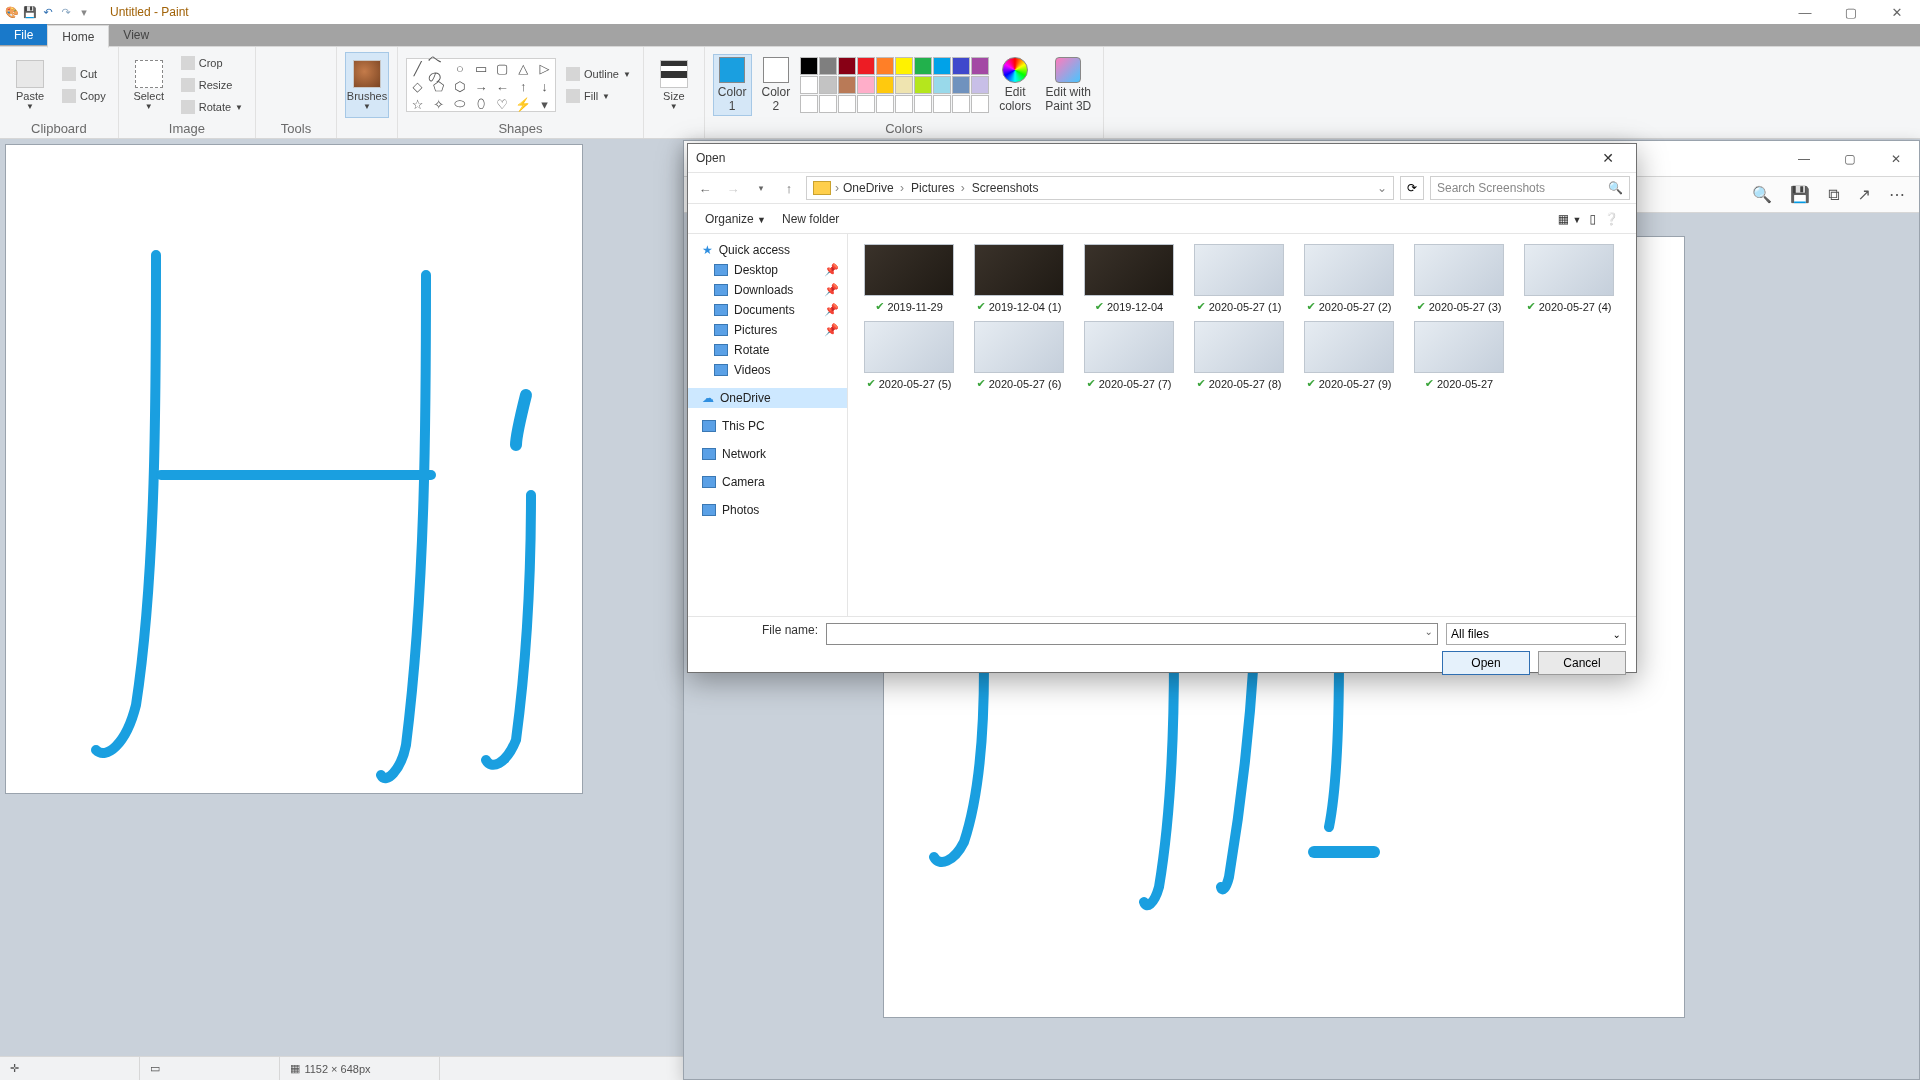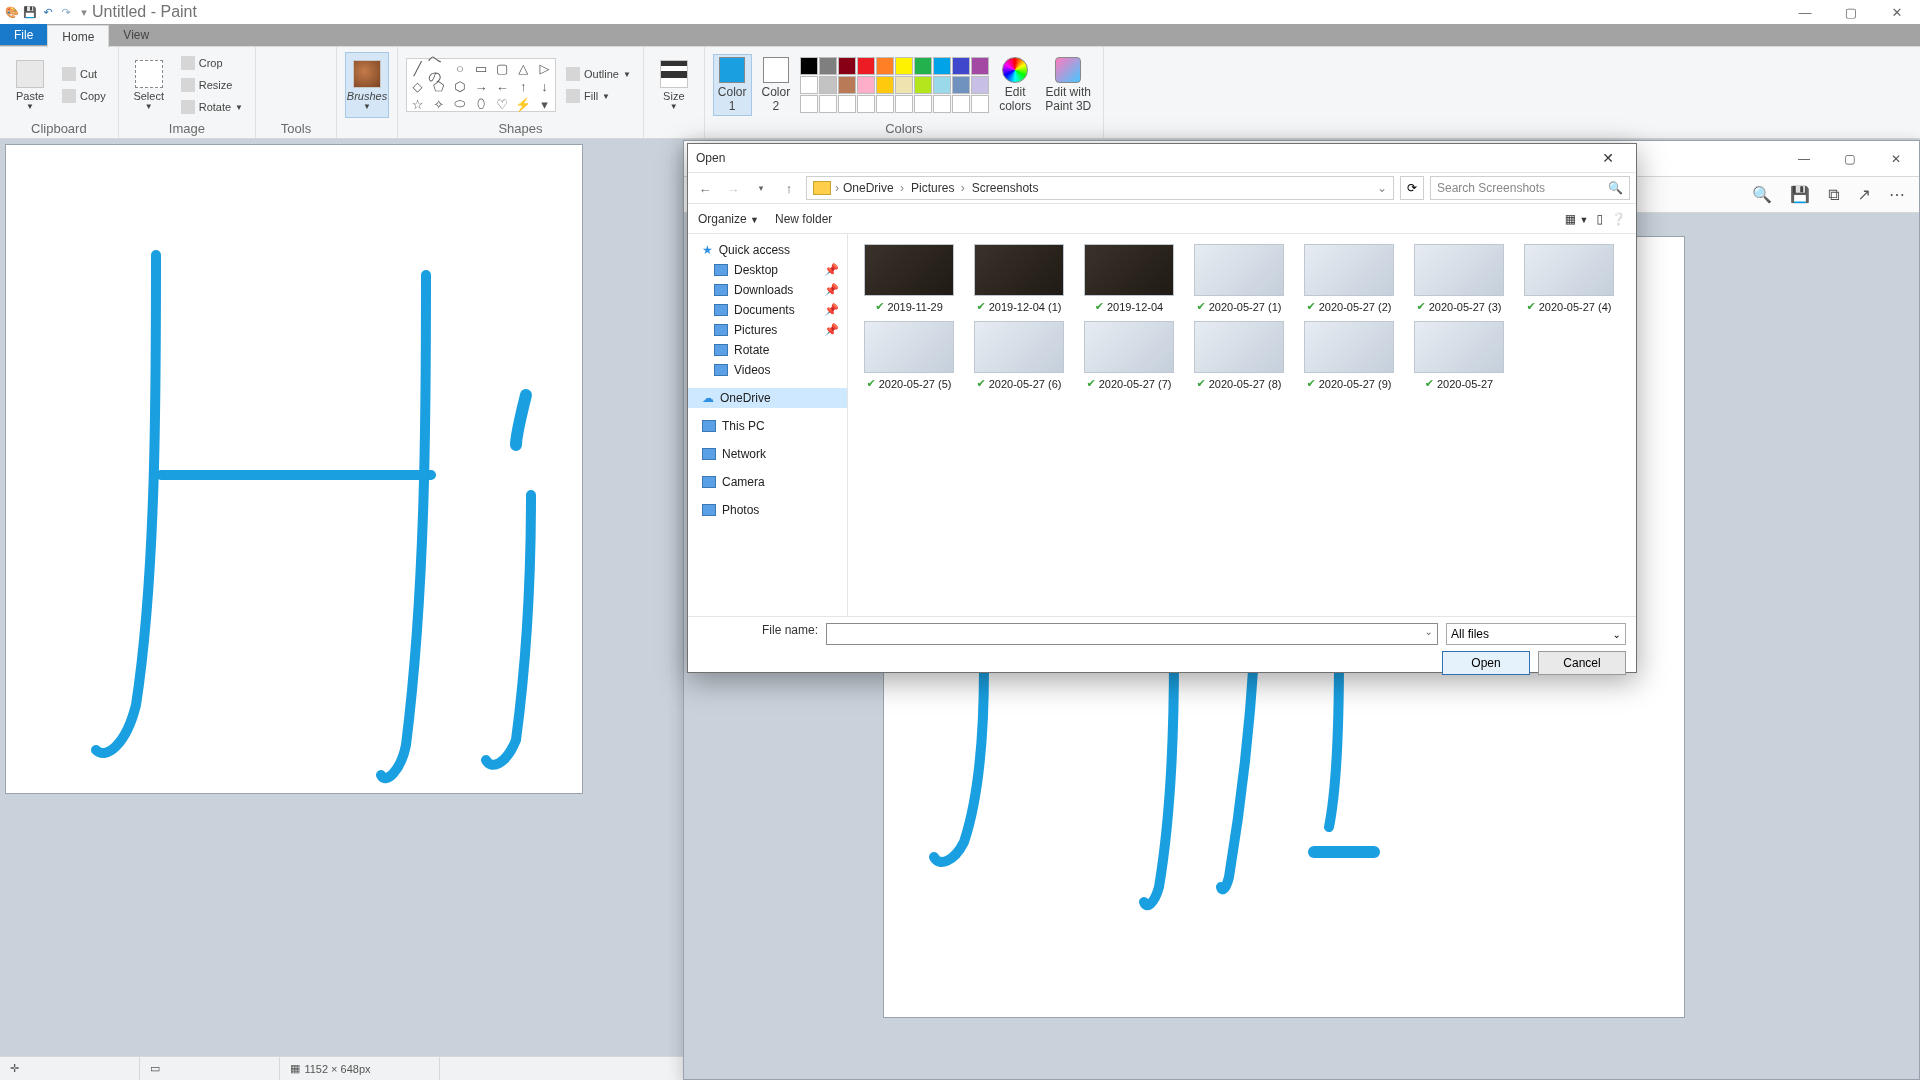--- a/index.html
+++ b/index.html
@@ -5,41 +5,41 @@
 * { box-sizing: border-box; margin: 0; padding: 0; font-family: "Segoe UI", Tahoma, sans-serif; }
 body { width: 1920px; height: 1080px; overflow: hidden; background: #fff; position: relative; font-size: 12px; }
 
 
 .paint1 { position: absolute; inset: 0; background: #fff; }
 
 
 .titlebar { height: 24px; background: #fff; display: flex; align-items: center; padding-left: 4px; }
 .titlebar .qat { display: flex; gap: 2px; align-items: center; }
 .titlebar .qat span { width: 16px; height: 16px; display: inline-flex; align-items: center; justify-content: center; font-size: 11px; }
-.titlebar .title { margin-left: 0; color: #737373; font-size: 16px; }
+.titlebar .title { margin-left: 18px; color: #a16207; font-size: 12px; }
 .titlebar .wbtns { margin-left: auto; display: flex; }
 .titlebar .wbtns div { width: 46px; height: 24px; display: flex; align-items: center; justify-content: center; color: #666; font-size: 13px; }
 
 
 .tabs { height: 23px; background: #a3a3a3; display: flex; align-items: flex-start; border-bottom: 1px solid #d7d7d7; }
 .tab { padding: 4px 14px 3px; font-size: 12px; color: #444; }
 .tab.file { background: #1979ca; color: #fff; }
 .tab.active { background: #f5f6f7; border: 1px solid #d7d7d7; border-bottom: 1px solid #f5f6f7; position: relative; top: 1px; }
 
 
 .ribbon { height: 92px; background: #f5f6f7; border-bottom: 1px solid #d7d7d7; display: flex; }
 .group { border-right: 1px solid #e1e1e1; padding: 4px 8px 2px; display: flex; flex-direction: column; align-items: center; }
 .group .body { flex: 1; display: flex; align-items: center; gap: 6px; }
 .group .label { font-size: 13px; color: #6a6a6a; padding-top: 2px; }
 .bigbtn { display: flex; flex-direction: column; align-items: center; justify-content: center; width: 44px; height: 66px; font-size: 11px; color: #444; }
 .bigbtn .ic { width: 28px; height: 28px; background: #e8e8e8; border: 1px solid #c7c7c7; margin-bottom: 2px; }
 .smallcol { display: flex; flex-direction: column; gap: 2px; }
 .smallbtn { display: flex; align-items: center; gap: 4px; font-size: 11px; color: #444; height: 20px; padding: 0 4px; }
 .smallbtn .ic { width: 14px; height: 14px; background: #d6d6d6; }
-.brushes { border: 1px solid #a6c8e6; background: #d5e7f7; font-style: italic; }
+.brushes { border: 1px solid #a6c8e6; background: #d5e7f7; }
 .shapes-gallery { width: 150px; height: 54px; background: #fff; border: 1px solid #d0d0d0; display: grid; grid-template-columns: repeat(7,1fr); grid-auto-rows: 18px; }
 .shapes-gallery div { border: none; display:flex; align-items:center; justify-content:center; font-size:13px; color:#555;}
 .palette { display: grid; grid-template-columns: repeat(10, 18px); grid-auto-rows: 18px; gap: 1px; }
 .palette div { border: 1px solid #bdbdbd; }
 .colorbtn { display:flex; flex-direction:column; align-items:center; font-size:12px; color:#444; padding:2px 4px;}
 .colorbtn .sw { width:26px; height:26px; border:1px solid #888; margin-bottom:2px;}
 .colorbtn.sel { border:1px solid #a6c8e6; background:#d5e7f7;}
 
 
 .workarea { position: absolute; top: 139px; left: 0; right: 0; bottom: 24px; background: #c9d1da; }
@@ -60,21 +60,21 @@
 
 .dialog { position:absolute; left:687px; top:143px; width:950px; height:530px; background:#fff; border:1px solid #707070; box-shadow:0 8px 28px rgba(0,0,0,.35);}
 .dlg-title { height:28px; display:flex; align-items:center; padding:0 8px; font-size:12px; color:#333; background:#fff;}
 .dlg-title .x { margin-left:auto; width:40px; text-align:center; font-size:14px;}
 .dlg-nav { height:32px; border-top:1px solid #e5e5e5; border-bottom:1px solid #e5e5e5; display:flex; align-items:center; padding:0 6px; gap:6px;}
 .dlg-nav .navbtn { width:22px; height:22px; display:flex; align-items:center; justify-content:center; color:#666; font-size:13px;}
 .dlg-nav .path { flex:1; height:24px; border:1px solid #cfcfcf; display:flex; align-items:center; padding:0 6px; gap:4px; font-size:12px; color:#333;}
 .dlg-nav .path .seg::after { content:" ›"; color:#888; margin:0 3px;}
 .dlg-nav .search { width:200px; height:24px; border:1px solid #cfcfcf; display:flex; align-items:center; padding:0 6px; color:#888; font-size:12px;}
 .dlg-nav .refresh { width:24px; height:24px; border:1px solid #cfcfcf; display:flex; align-items:center; justify-content:center;}
-.dlg-tool { height:30px; border-bottom:1px solid #e5e5e5; display:flex; align-items:center; padding:0 10px; gap:16px; font-size:12px; color:#333;}
+.dlg-tool { height:30px; border-bottom:1px solid #e5e5e5; display:flex; align-items:center; padding:0 17px; gap:16px; font-size:12px; color:#333;}
 .dlg-tool .right { margin-left:auto; display:flex; gap:8px; align-items:center;}
 .dlg-body { display:flex; height: calc(100% - 28px - 32px - 30px - 56px);}
 .dlg-nav-tree { width:160px; border-right:1px solid #e5e5e5; padding:6px 0; overflow:hidden;}
 .tree-item { display:flex; align-items:center; gap:6px; padding:3px 8px 3px 26px; font-size:12px; color:#222;}
 .tree-item.hdr { padding-left:14px; font-weight:400;}
 .tree-item.sel { background:#cde8ff;}
 .tree-item .ic { width:14px; height:12px; background:#ffcf4b; border:1px solid #caa22f;}
 .tree-item .ic.sp { background:#5aa0e6; border-color:#3a78b4;}
 .dlg-files { flex:1; padding:10px 8px; display:flex; flex-wrap:wrap; align-content:flex-start; gap:8px 4px; overflow:auto;}
 .thumb { width:106px; display:flex; flex-direction:column; align-items:center;}

